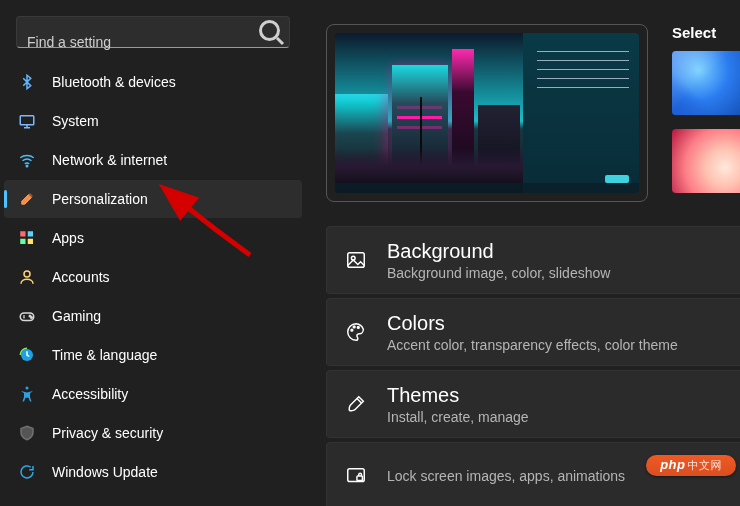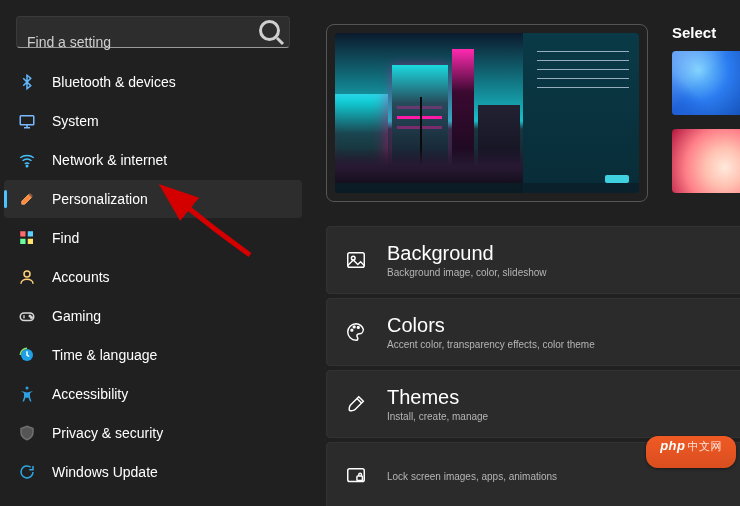--- a/index.html
+++ b/index.html
@@ -51,27 +51,27 @@
   .thumb.t1::after{content:"";position:absolute;inset:0;background:linear-gradient(135deg,rgba(255,255,255,.3),transparent 40%), linear-gradient(45deg,#1f5fd8 0%, transparent 30%);}
   .thumb.t2 { background: radial-gradient(circle at 60% 60%, #ffe9dc 0%, #ffc0b0 30%, #ff7f88 60%, #b3163f 100%); }
 
   
   .options { margin-top: 24px; display: flex; flex-direction: column; gap: 4px; }
   .option { background: #2b2b2b; border: 1px solid #333; border-top-left-radius: 4px; border-bottom-left-radius: 4px; height: 68px; display: flex; align-items: center; padding: 0 18px; gap: 20px; cursor: pointer; }
   .option .oicon { width: 22px; height: 22px; display: flex; align-items: center; justify-content: center; color: #fff; flex-shrink:0;}
   .option .oicon svg{width:22px;height:22px;}
   .otext { display: flex; flex-direction: column; gap: 2px; }
   .otitle { font-size: 20px; }
-  .odesc { font-size: 10px; color: #b5b5b5; }
+  .odesc { font-size: 14px; color: #b5b5b5; }
 
   
   .arrow { position: absolute; top: 115px; left: 140px; pointer-events: none; }
 
   
-  .phpbadge { position: absolute; right: 4px; bottom: 38px; background: linear-gradient(180deg,#f05a24,#d94e1f); color: #fff; font-style: italic; font-weight: 700; font-size: 13px; padding: 2px 14px 14px 14px; border-radius: 12px; box-shadow: 0 1px 3px rgba(0,0,0,.5); letter-spacing:.5px;}
+  .phpbadge { position: absolute; right: 4px; bottom: 30px; background: linear-gradient(180deg,#f05a24,#d94e1f); color: #fff; font-style: italic; font-weight: 700; font-size: 13px; padding: 2px 14px 3px 14px; border-radius: 12px; box-shadow: 0 1px 3px rgba(0,0,0,.5); letter-spacing:.5px;}
   .phpbadge .cn { font-style: normal; font-weight: 400; font-size: 11px; opacity: .85; margin-left: 2px;}
 </style>
 </head>
 <body>
 
 <div class="layout">
   <div class="sidebar">
     <div class="search-row">
       <div class="search-box">
         <input class="search-input" placeholder="Find a setting" style="">
@@ -125,21 +125,21 @@
       </div>
       <div class="nav-item">
         <span class="nav-icon">
             <svg viewBox="0 0 24 24">
               <rect x="3" y="3" width="7" height="7" fill="#ff6a6a"></rect>
               <rect x="13" y="3" width="7" height="7" fill="#5ad1ff"></rect>
               <rect x="3" y="13" width="7" height="7" fill="#6aff9e"></rect>
               <rect x="13" y="13" width="7" height="7" fill="#ffe26a"></rect>
             </svg>
           </span>
-        <span>Find</span>
+        <span>Apps</span>
       </div>
       <div class="nav-item">
         <span class="nav-icon">
             <svg viewBox="0 0 24 24" fill="none" stroke="#ffd27a" stroke-width="2">
               <circle cx="12" cy="8" r="4"></circle>
               <path d="M4 21c0-4 4-6 8-6s8 2 8 6"></path>
             </svg>
           </span>
         <span>Accounts</span>
       </div>

